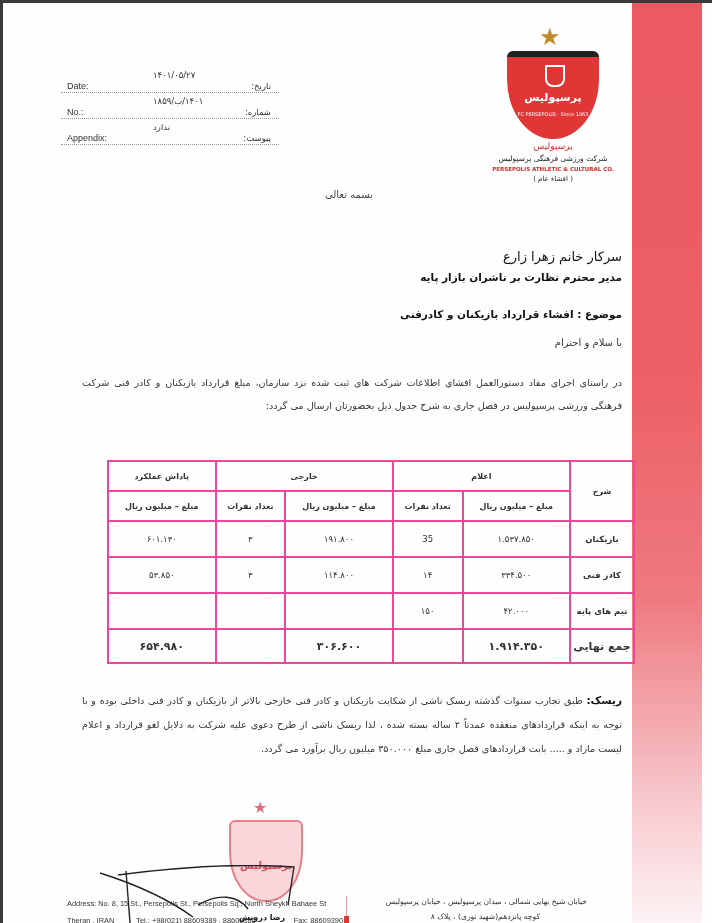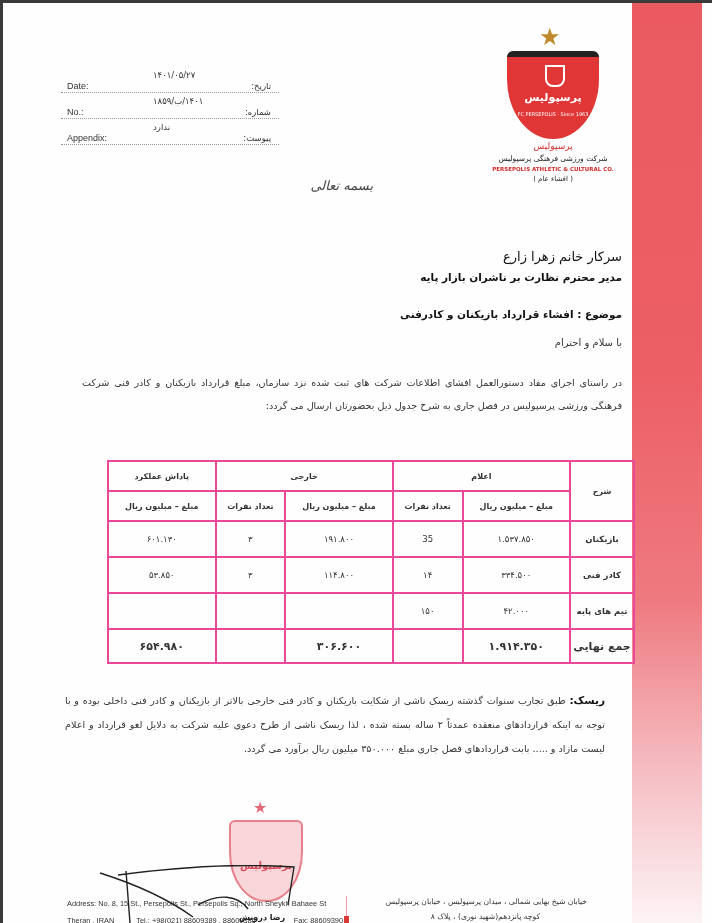--- a/index.html
+++ b/index.html
@@ -23,36 +23,36 @@
     border-top:6px solid #222; border-radius:6px 6px 46px 46px / 6px 6px 60px 60px; }
   .shield-text { position:absolute; left:0; right:0; top:34px; color:#fff; font-size:11px; font-weight:bold; direction:rtl; }
   .shield-sub { position:absolute; left:0; right:0; top:54px; color:#fff; font-size:5px; }
   .cup { position:absolute; left:38px; top:8px; width:16px; height:18px; border:2px solid #fff; border-radius:0 0 8px 8px; }
   .logo-fa1 { position:absolute; left:0; right:0; top:118px; font-size:9px; color:#d32b2b; direction:rtl; }
   .logo-fa2 { position:absolute; left:0; right:0; top:131px; font-size:7.5px; color:#222; direction:rtl; }
   .logo-en { position:absolute; left:-10px; right:-10px; top:143px; font-size:5.5px; color:#d32b2b; font-weight:bold; }
   .logo-fa3 { position:absolute; left:0; right:0; top:152px; font-size:7px; color:#222; direction:rtl; }
 
   .rtl { direction:rtl; text-align:right; position:absolute; }
-  .bismillah { left:300px; top:175px; width:70px; font-size:13px; color:#444;font-style:italic; }
+  .bismillah { left:300px; top:186px; width:70px; font-size:10px; color:#444; }
   .recip1 { right:90px; top:246px; font-size:13px; font-weight:normal; color:#111; }
   .recip2 { right:90px; top:268px; font-size:10.5px; font-weight:bold; color:#111; }
   .subject { right:90px; top:305px; font-size:10.5px; font-weight:bold; color:#111; }
   .greeting { right:90px; top:334px; font-size:10px; color:#333; }
   .para { right:90px; top:368px; width:540px; font-size:9.6px; color:#333; line-height:23px; text-align:justify; text-align-last:right; }
 
   table.data { position:absolute; left:104px; top:457px; width:528px; border-collapse:collapse; direction:rtl; font-size:8.5px; color:#333; }
   table.data td, table.data th { border:2px solid #ec4899; text-align:center; }
   table.data th { font-weight:bold; font-size:8px; height:26px; }
   table.data td { height:32px; }
   table.data td.rowlabel { font-weight:bold; font-size:8.5px; width:60px; }
   table.data tr.total td { font-weight:bold; font-size:11px; height:30px; }
   table.data tr.total td.rowlabel { font-size:11px; }
 
-  .risk { right:107px; top:685px; width:540px; font-size:9.6px; color:#333; line-height:24px; text-align:justify; text-align-last:right; }
+  .risk { right:90px; top:685px; width:540px; font-size:9.6px; color:#333; line-height:24px; text-align:justify; text-align-last:right; }
   .risk b { font-size:10.5px; color:#111; }
 
   .stamp { position:absolute; left:218px; top:795px; width:84px; height:120px; }
   .stamp-star { position:absolute; left:32px; top:0; color:#e06a78; font-size:16px; }
   .stamp-shield { position:absolute; left:8px; top:22px; width:70px; height:78px; border:2px solid #e8808b; background:rgba(240,140,150,0.35); border-radius:6px 6px 36px 36px / 6px 6px 50px 50px; }
   .stamp-text { position:absolute; left:0; right:0; top:38px; text-align:center; color:#d94a5a; font-size:10px; font-weight:bold; direction:rtl; }
   .sign { position:absolute; left:95px; top:862px; width:200px; height:60px; }
 
   .addr-en1 { position:absolute; left:64px; top:896px; font-family:"Liberation Sans", sans-serif; font-size:7.4px; color:#333; white-space:nowrap; }
   .addr-en2 { position:absolute; left:64px; top:913px; font-family:"Liberation Sans", sans-serif; font-size:7.4px; color:#333; white-space:nowrap; }

